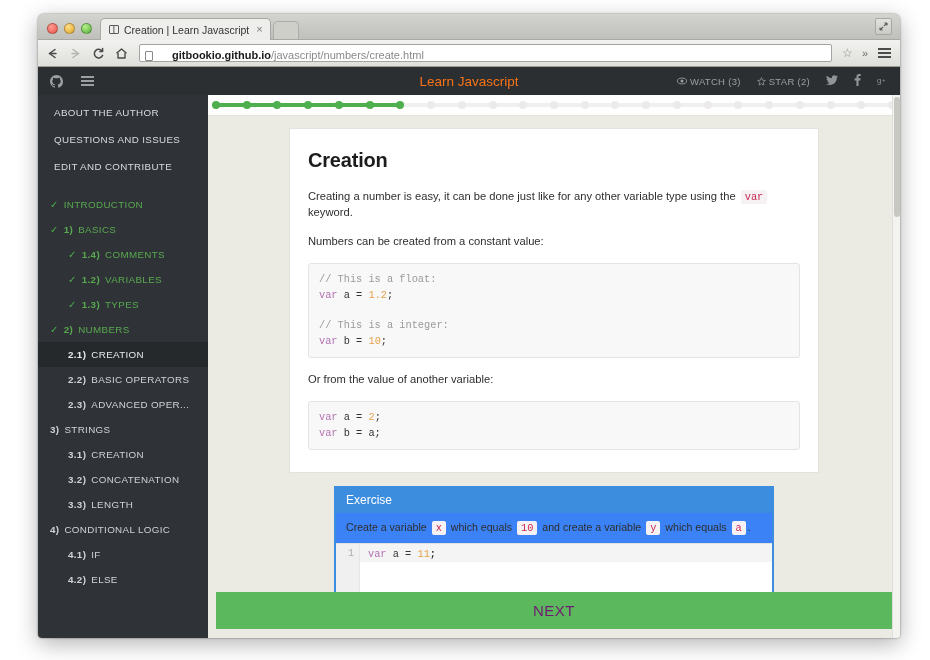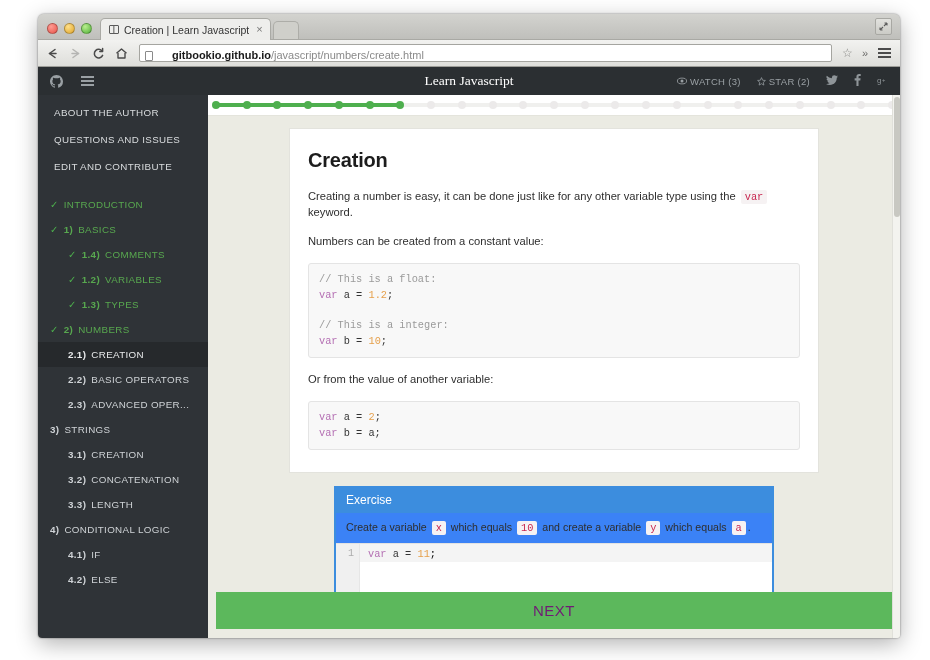--- a/index.html
+++ b/index.html
@@ -187,24 +187,23 @@
     align-items: center;
     position: relative;
     padding: 0 10px 0 12px;
   }
   .hdr-left { display: flex; align-items: center; gap: 18px; }
   .hdr-icon { color: #9aa0a4; display: flex; align-items: center; }
   .hdr-title {
     position: absolute;
     left: 0; right: 0;
     text-align: center;
-    color: #ffffff;
+    color: #f97316;
     font-size: 13.5px;
     pointer-events: none;
-    font-family: Liberation Serif, serif;
   }
   .hdr-right {
     margin-left: auto;
     display: flex;
     align-items: center;
     gap: 16px;
     z-index: 2;
   }
   .hdr-link {
     color: #9aa0a4;

